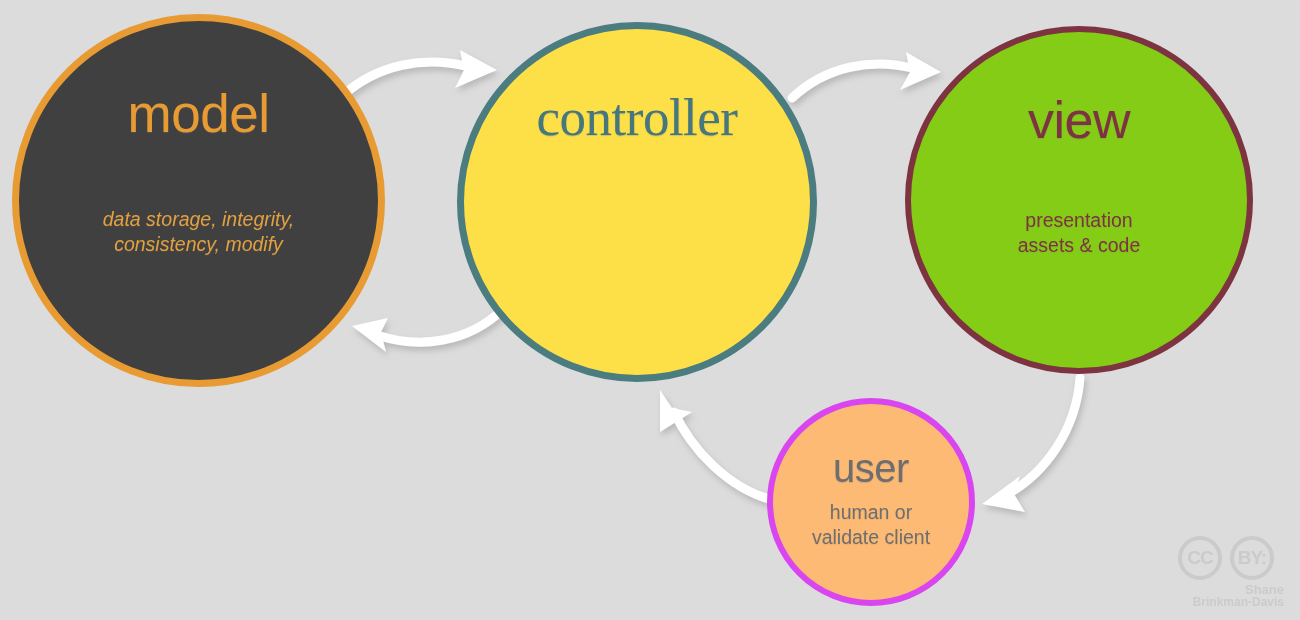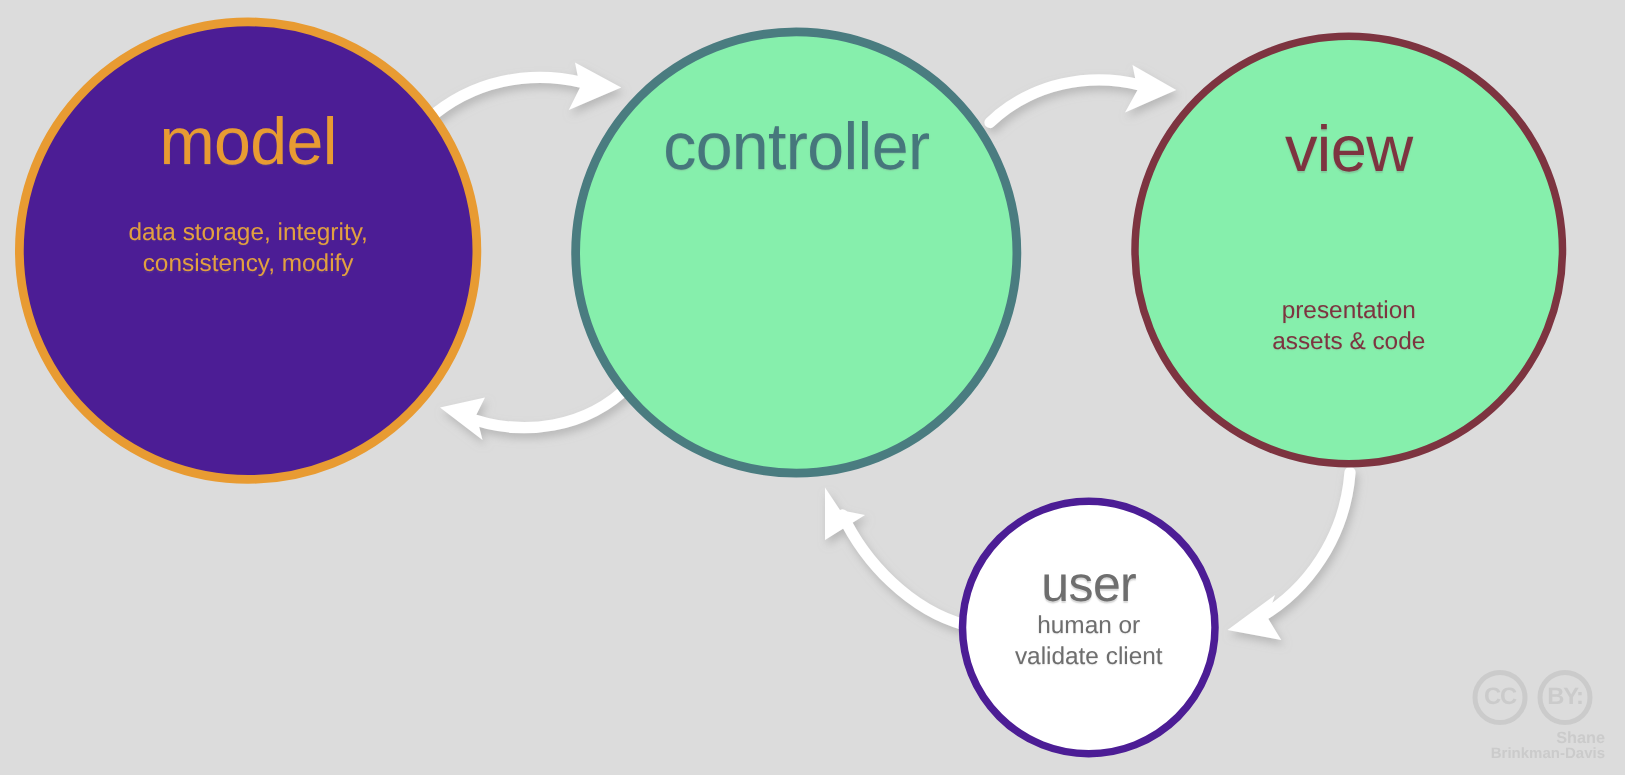--- a/index.html
+++ b/index.html
@@ -47,89 +47,92 @@
     text-shadow: 0 1px 1px rgba(120,120,120,0.18);
   }
 
   
   #node-model {
     left: 12px;
     top: 14px;
     width: 373px;
     height: 373px;
     border: 7px solid #e89b32;
-    background: #4c1d95;
+    background: #404040;
+    gap: 12px;
   }
   #node-model .node-title {
     margin-top: 66px;
     font-size: 53px;
     color: #e89b32;
   }
   #node-model .node-desc {
-    margin-top: 34px;
+    margin-top: 55px;
     font-size: 19.5px;
     color: #e2a03f;
+    font-style: italic;
   }
 
   
   #node-controller {
     left: 457px;
     top: 22px;
     width: 360px;
     height: 360px;
     border: 7px solid #4a7c80;
-    background: #86efac;
+    background: #fde047;
+    font-family: Liberation Serif, serif;
   }
   #node-controller .node-title {
     margin-top: 62px;
     font-size: 53px;
     color: #46777c;
   }
   #node-controller .node-desc {
     margin-top: 48px;
     font-size: 19.5px;
     color: #4a7c80;
   }
 
   
   #node-view {
     left: 905px;
     top: 26px;
     width: 348px;
     height: 348px;
     border: 6px solid #7d3440;
-    background: #86efac;
+    background: #84cc16;
   }
   #node-view .node-title {
     margin-top: 62px;
     font-size: 52px;
     color: #7d3440;
   }
   #node-view .node-desc {
-    margin-top: 90px;
+    margin-top: 62px;
     font-size: 19.5px;
     color: #7d3440;
   }
 
   
   #node-user {
     left: 767px;
     top: 398px;
     width: 208px;
     height: 208px;
-    border: 6px solid #4c1d95;
-    background: #ffffff;
+    border: 6px solid #d946ef;
+    background: #fdba74;
   }
   #node-user .node-title {
     margin-top: 44px;
     font-size: 40px;
     color: #6e6e6e;
   }
   #node-user .node-desc {
-    margin-top: 0;
+    margin-top: 12px;
     font-size: 19.5px;
     color: #6e6e6e;
   }
 
   
   #cc-badge {
     position: absolute;
     left: 1176px;
     top: 534px;
     width: 108px;

